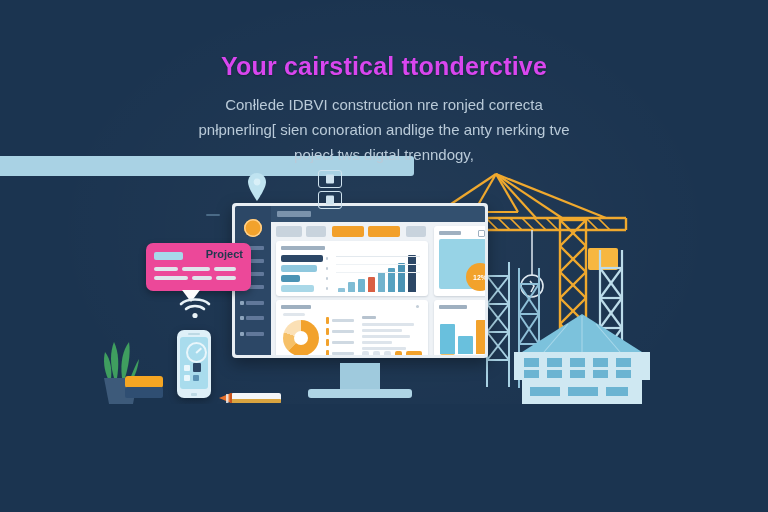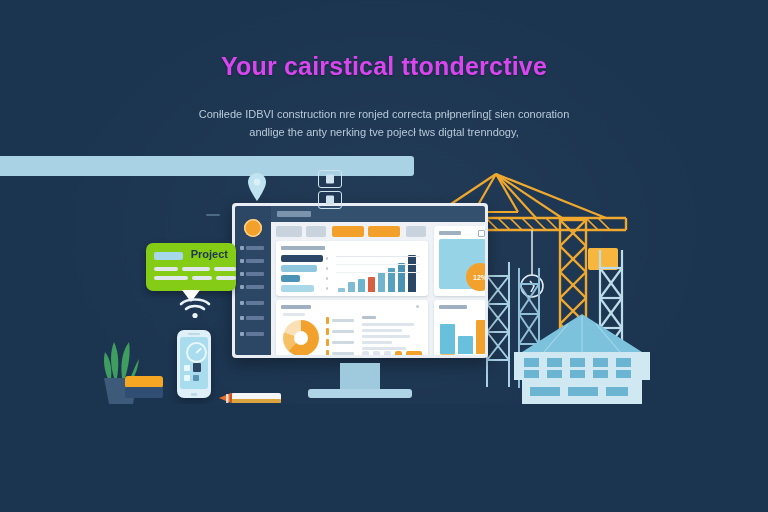--- a/index.html
+++ b/index.html
@@ -15,30 +15,30 @@
   }
 
   
   .headline-wrap{position:absolute;left:0;right:0;top:52px;text-align:center;z-index:30;}
   .headline{
     font-size:25px;font-weight:bold;color:#d946ef;letter-spacing:.2px;
     text-shadow:0 1px 2px rgba(0,0,0,.35);
     filter:blur(.25px);
   }
   .subline{
-    margin-top:24px;font-size:11px;line-height:1.65;color:#b9cad8;
+    margin-top:12px;font-size:15px;line-height:1.65;color:#b9cad8;
     max-width:390px;margin-left:auto;margin-right:auto;
     filter:blur(.5px);
   }
 
   
   .abs{position:absolute;}
 
   
-  #bubble{left:146px;top:243px;width:90px;height:48px;background:#84cc16;border-radius:7px;
+  #bubble{left:146px;top:243px;width:105px;height:48px;background:#ec4899;border-radius:7px;
           box-shadow:0 3px 7px rgba(0,0,0,.30);z-index:26;}
   #bubble .tail{position:absolute;left:36px;bottom:-11px;width:0;height:0;
           border-left:9px solid transparent;border-right:9px solid transparent;border-top:12px solid #fdfdfd;}
   #bubble .chip{position:absolute;left:8px;top:9px;width:29px;height:8px;background:#a7d8ea;border-radius:2px;}
   #bubble .btxt{position:absolute;right:8px;top:5px;font-size:11px;font-weight:bold;color:#21394f;filter:blur(.2px);}
   #bubble .ln{position:absolute;height:4px;background:#dfe6ec;border-radius:2px;}
   #bubble .l1{left:8px;top:24px;width:24px;}
   #bubble .l2{left:36px;top:24px;width:28px;}
   #bubble .l3{left:68px;top:24px;width:22px;}
   #bubble .l4{left:8px;top:33px;width:34px;}

